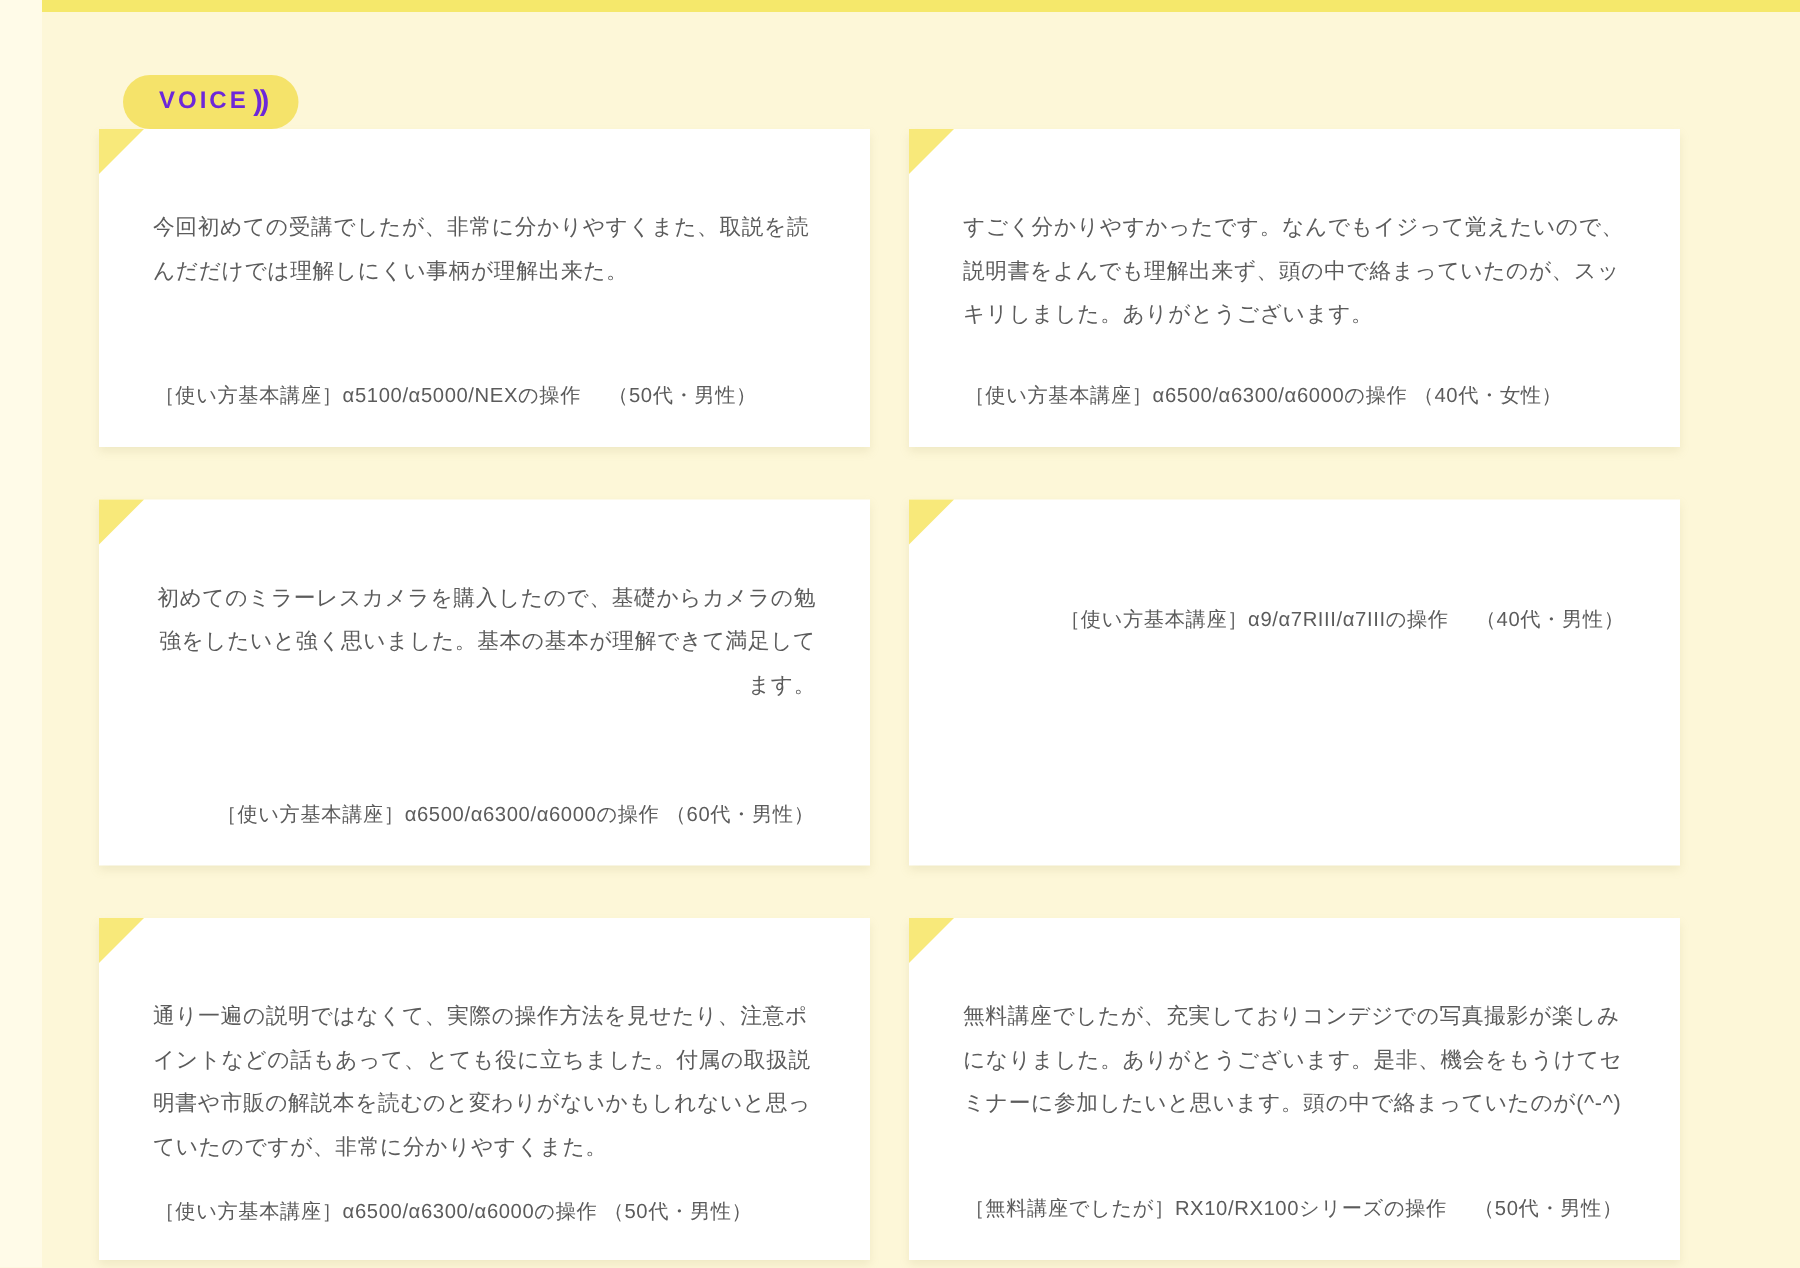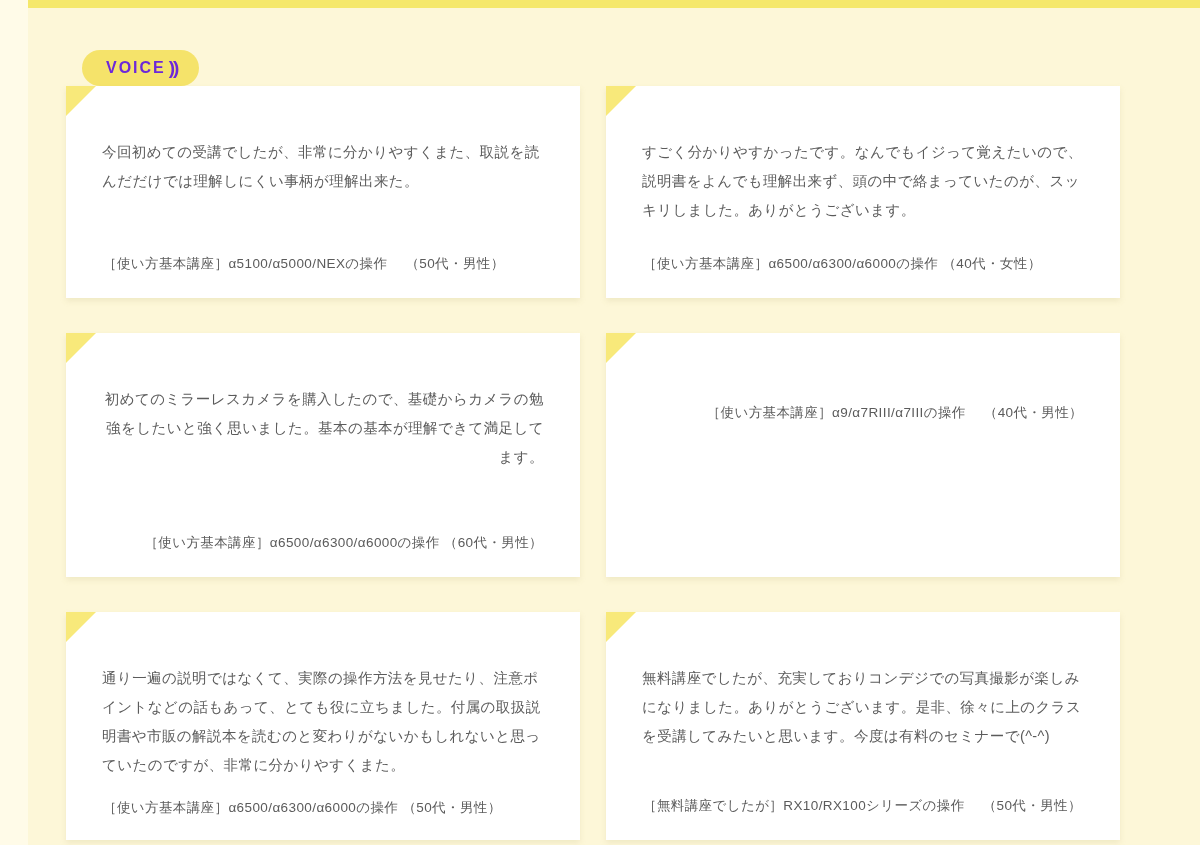--- a/index.html
+++ b/index.html
@@ -167,20 +167,20 @@
     <div class="card h-c">
       <div class="corner"></div>
       <p class="quote">通り一遍の説明ではなくて、実際の操作方法を見せたり、注意ポイントなどの話もあって、とても役に立ちました。付属の取扱説明書や市販の解説本を読むのと変わりがないかもしれないと思っていたのですが、非常に分かりやすくまた。</p>
       <p class="meta">
         <span>［使い方基本講座］α6500/α6300/α6000の操作</span> <span>（50代・男性）</span>
       </p>
     </div>
 
     <div class="card h-c">
       <div class="corner"></div>
-      <p class="quote">無料講座でしたが、充実しておりコンデジでの写真撮影が楽しみになりました。ありがとうございます。是非、徐々に上のクラスを受講してみたいと思います。今度は有料のセミナーで(^-^)</p>
+      <p class="quote">無料講座でしたが、充実しておりコンデジでの写真撮影が楽しみになりました。ありがとうございます。是非、機会をもうけてセミナーに参加したいと思います。頭の中で絡まっていたのが(^-^)</p>
       <p class="meta">
         <span>［無料講座でしたが］RX10/RX100シリーズの操作</span><span class="gap"></span><span>（50代・男性）</span>
       </p>
     </div>
 
   </div>
 </div>
 
 </body></html>

